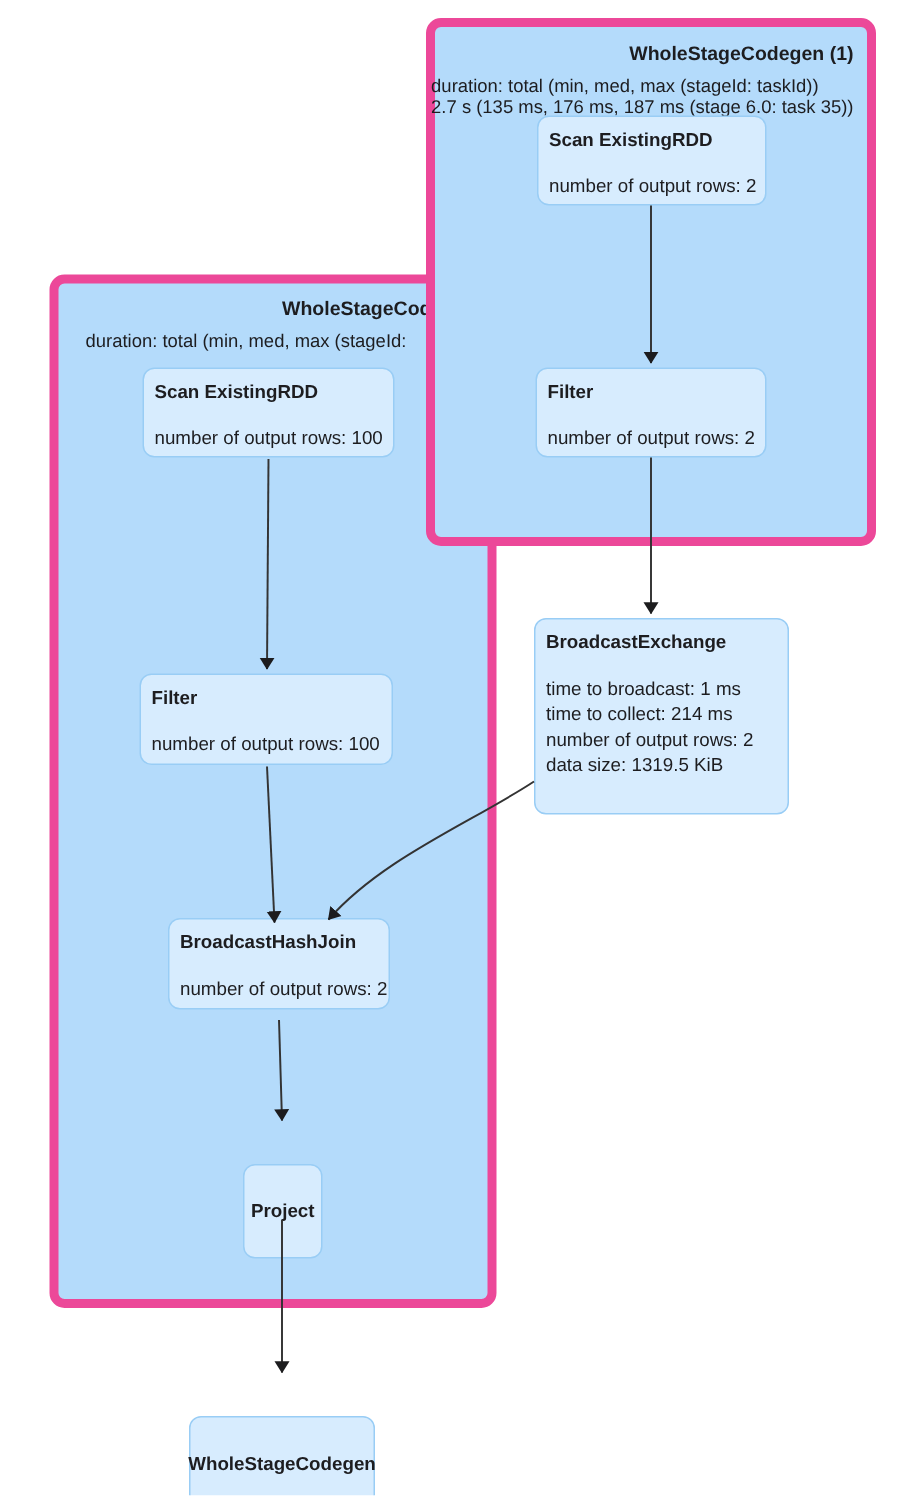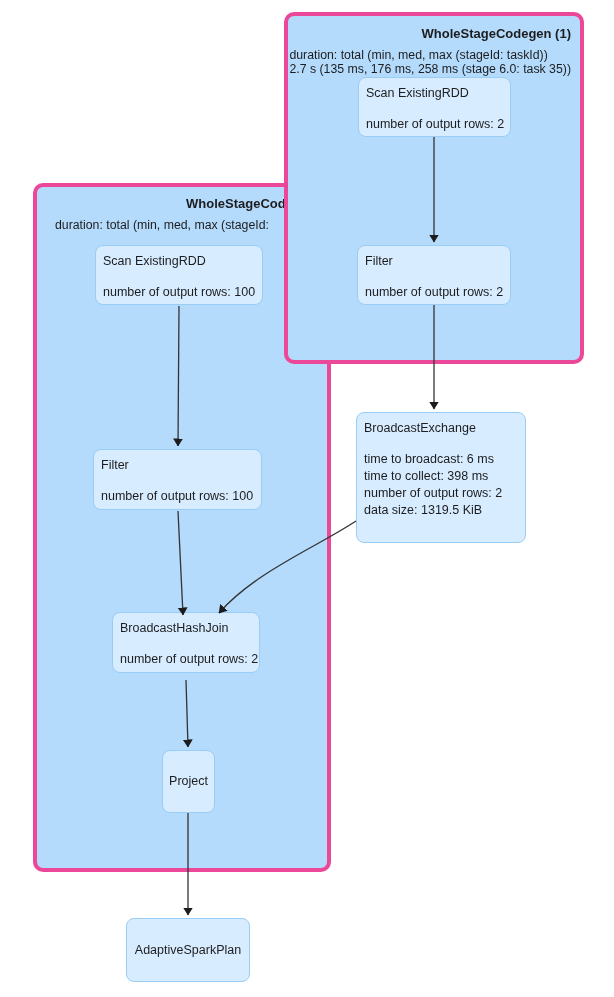--- a/index.html
+++ b/index.html
@@ -1,39 +1,39 @@
 <!DOCTYPE html>
 <html><head>
 <meta charset="utf-8">
 <style>
   html,body{margin:0;padding:0;background:#ffffff;}
   .canvas{
     position:relative;width:614px;height:997px;background:#ffffff;overflow:hidden;
     font-family:"Liberation Sans","DejaVu Sans",sans-serif;color:#1d1d20;
   }
   .cluster{
-    position:absolute;background:#b4dbfb;border:4px solid #ec4899;border-radius:10px;
+    position:absolute;background:#b4dbfb;border:6px solid #ec4899;border-radius:10px;
     box-sizing:border-box;
   }
   .cluster-left{left:33px;top:183px;width:298px;height:689px;z-index:1;}
   .cluster-right{left:284px;top:12px;width:300px;height:352px;z-index:2;}
   .cluster-title{position:absolute;font-size:13px;font-weight:bold;white-space:nowrap;}
   .cluster-right .cluster-title{top:10px;right:9px;text-align:right;}
   .cluster-duration{position:absolute;font-size:12.3px;line-height:13.5px;white-space:nowrap;}
   .cluster-right .cluster-duration{top:33px;right:9px;}
   .cluster-left .cluster-title{left:149px;top:9px;}
   .cluster-left .dur1{left:18px;top:32px;}
   .cluster-left .dur2{left:11px;top:45px;}
   .node{
     position:absolute;background:#d7ecfe;border:1px solid #99cdf5;border-radius:8px;
     box-sizing:border-box;padding:8px 7px;z-index:3;font-size:12.5px;white-space:nowrap;
   }
-  .node-title{font-weight:normal;line-height:15px;}
+  .node-title{font-weight:bold;line-height:15px;}
   .node-metrics{margin-top:15px;line-height:17px;}
-  .node-center{display:flex;align-items:center;justify-content:center;padding:0;}
+  .node-center{display:flex;align-items:center;justify-content:center;padding:0;margin-top:26px;}
   .n-scan1{left:358px;top:77px;width:153px;height:60px;}
   .n-filter1{left:357px;top:245px;width:154px;height:60px;}
   .n-bex{left:356px;top:412px;width:170px;height:131px;}
   .n-scan2{left:95px;top:245px;width:168px;height:60px;}
   .n-filter2{left:93px;top:449px;width:169px;height:61px;}
   .n-bhj{left:112px;top:612px;width:148px;height:61px;}
   .n-project{left:162px;top:750px;width:53px;height:63px;}
   .n-asp{left:126px;top:918px;width:124px;height:64px;}
   .edges{position:absolute;left:0;top:0;width:614px;height:997px;z-index:4;pointer-events:none;}
   .edges path{stroke:#333333;stroke-width:1.3;fill:none;}
@@ -45,43 +45,43 @@
 
   <div class="cluster cluster-left">
     <div class="cluster-title">WholeStageCode</div>
     <div class="cluster-duration dur1">duration: total (min, med, max (stageId:</div>
   </div>
 
   <div class="cluster cluster-right">
     <div class="cluster-title">WholeStageCodegen (1)</div>
     <div class="cluster-duration">
       <div>duration: total (min, med, max (stageId: taskId))</div>
-      <div>2.7 s (135 ms, 176 ms, 258 ms (stage 6.0: task 35))</div>
+      <div>2.7 s (135 ms, 176 ms, 187 ms (stage 6.0: task 35))</div>
     </div>
   </div>
 
   <div class="node n-scan1">
     <div class="node-title">Scan ExistingRDD</div>
     <div class="node-metrics">
       <div>number of output rows: 2</div>
     </div>
   </div>
 
   <div class="node n-filter1">
     <div class="node-title">Filter</div>
     <div class="node-metrics">
       <div>number of output rows: 2</div>
     </div>
   </div>
 
   <div class="node n-bex">
     <div class="node-title">BroadcastExchange</div>
     <div class="node-metrics">
-      <div>time to broadcast: 6 ms</div>
-      <div>time to collect: 398 ms</div>
+      <div>time to broadcast: 1 ms</div>
+      <div>time to collect: 214 ms</div>
       <div>number of output rows: 2</div>
       <div>data size: 1319.5 KiB</div>
     </div>
   </div>
 
   <div class="node n-scan2">
     <div class="node-title">Scan ExistingRDD</div>
     <div class="node-metrics">
       <div>number of output rows: 100</div>
     </div>
@@ -99,21 +99,21 @@
     <div class="node-metrics">
       <div>number of output rows: 2</div>
     </div>
   </div>
 
   <div class="node n-project node-center">
     <div class="node-title">Project</div>
   </div>
 
   <div class="node n-asp node-center">
-    <div class="node-title">AdaptiveSparkPlan</div>
+    <div class="node-title">WholeStageCodegen</div>
   </div>
 
   <svg class="edges" xmlns="http://www.w3.org/2000/svg">
     <defs>
       <marker id="arrow" viewBox="0 0 8 10" markerWidth="8" markerHeight="11" refX="7.5" refY="5" orient="auto" markerUnits="userSpaceOnUse">
         <path d="M0,0 L8,5 L0,10 z" style="fill:#1c1c1e;stroke:none;"></path>
       </marker>
     </defs>
     <path d="M434,137 L434,242" marker-end="url(#arrow)"></path>
     <path d="M434,305 L434,409" marker-end="url(#arrow)"></path>

